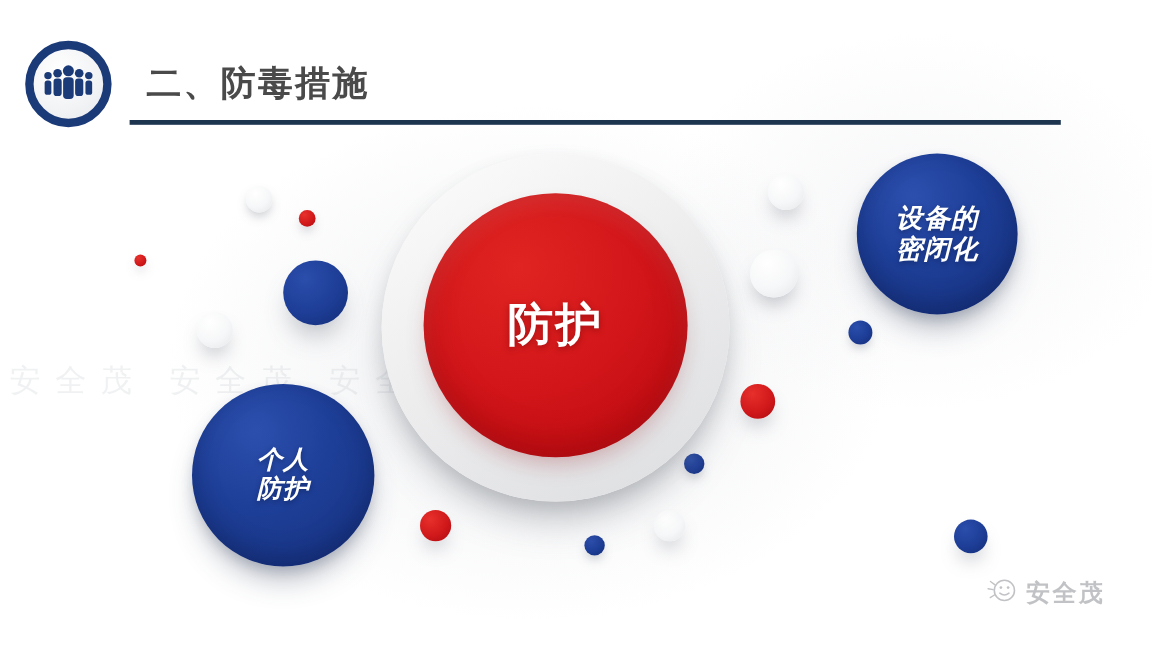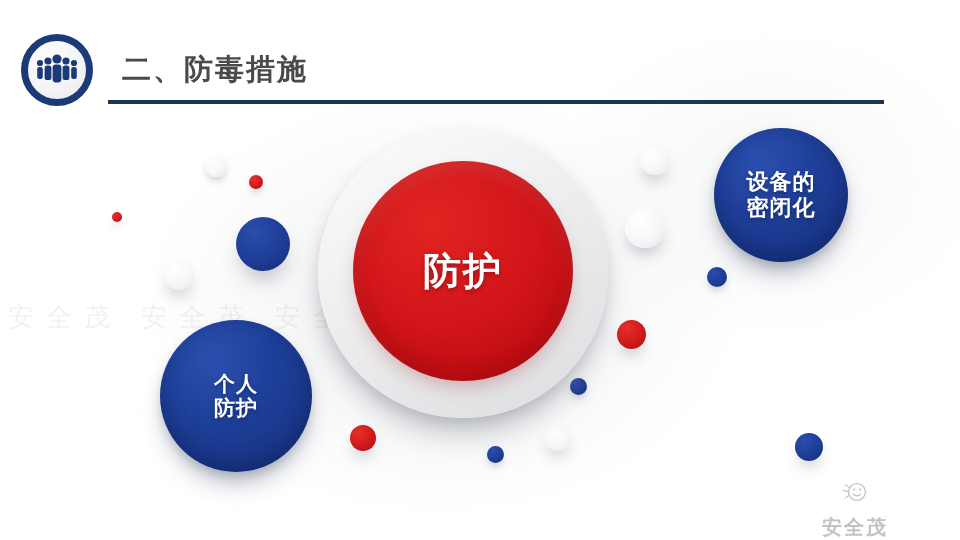--- a/index.html
+++ b/index.html
@@ -63,20 +63,21 @@
 
   
   .node {
     position: absolute;
     border-radius: 50%;
     display: flex;
     align-items: center;
     justify-content: center;
     text-align: left;
     box-sizing: border-box;
+    font-style: italic;
   }
 
   
   .hub-ring {
     position: absolute;
     left: 318px; top: 128px;
     width: 290px; height: 290px;
     border-radius: 50%;
     background: linear-gradient(150deg, #fdfdfd 0%, #ededee 48%, #dcdde0 100%);
     box-shadow:
@@ -142,24 +143,23 @@
     font-size: 26px;
     color: rgba(170,175,185,0.18);
     letter-spacing: 12px;
     white-space: nowrap;
     user-select: none;
   }
   .wm-corner {
     position: absolute;
     left: 822px; top: 481px;
     display: flex;
-    align-items: center;
+    align-items: flex-start;
     gap: 7px;
     opacity: 0.42;
-    flex-direction: column;
   }
   .wm-corner .wm-text {
     font-size: 20px;
     font-weight: bold;
     color: #6e7076;
     letter-spacing: 2px;
   }
 </style>
 </head>
 <body>

